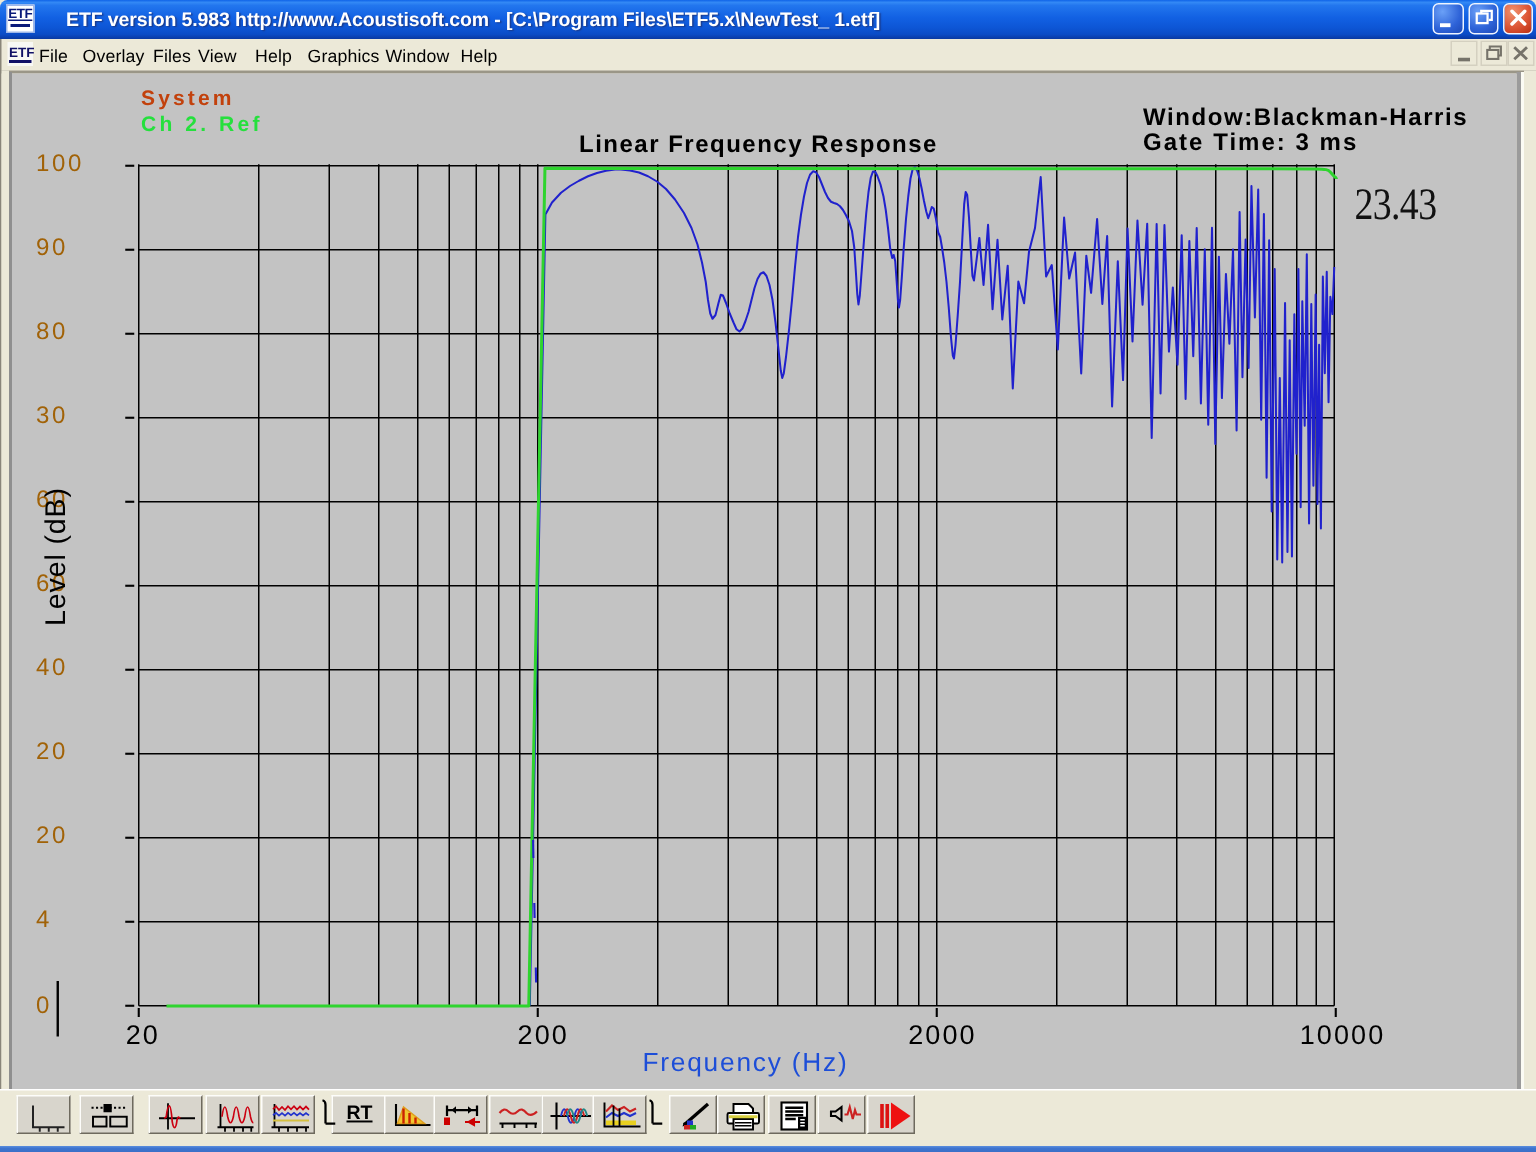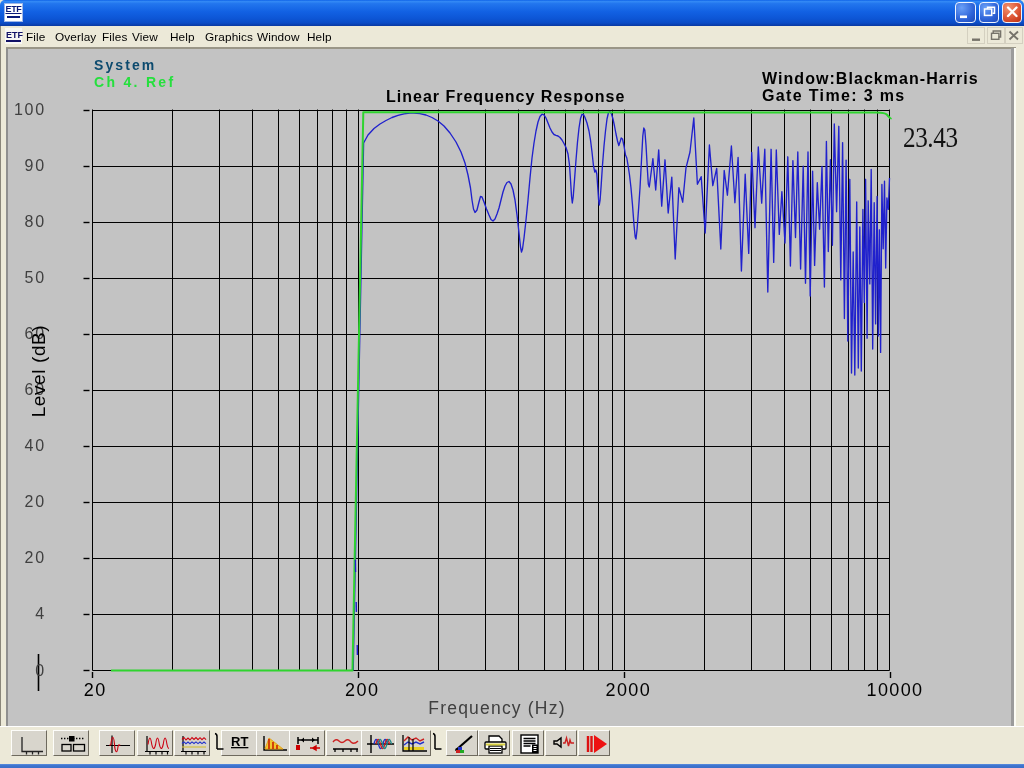--- a/index.html
+++ b/index.html
@@ -24,36 +24,37 @@
 #lborder2{position:absolute;left:1px;top:47px;width:5px;height:679px;background:#ece9d8}
 #lborder3{position:absolute;left:6px;top:48px;width:2px;height:678px;background:#8f8f8f}
 #rborder1{position:absolute;left:1011px;top:48px;width:2.5px;height:678px;background:#9b9b9b}
 #rborder2{position:absolute;left:1013.5px;top:48px;width:2px;height:678px;background:#fbfbf4}
 #rborder3{position:absolute;left:1015.5px;top:47px;width:8.5px;height:679px;background:#ece9d8}
 #toolbar{position:absolute;left:0;top:726px;width:1024px;height:37.5px;background:#ece9d8;border-top:1px solid #fff}
 #bluebar{position:absolute;left:0;top:763.5px;width:1024px;height:4.5px;background:linear-gradient(180deg,#5a8ede,#3e74cf 40%,#3b6fc7)}
 .tbtn{position:absolute;top:2.5px;width:36px;height:26px;background:#d8d5cc;border-top:1.5px solid #fdfdfa;border-left:1.5px solid #fdfdfa;border-right:1.5px solid #6e6a5e;border-bottom:1.5px solid #6e6a5e;}
 .tbtn svg{position:absolute;left:0;top:0}
 
-.ylab{position:absolute;width:42px;text-align:right;right:978px;font:16px "Liberation Sans";letter-spacing:1.8px;color:#404040}
+.ylab{position:absolute;width:42px;text-align:left;right:958px;font:16px "Liberation Sans";letter-spacing:1.8px;color:#a16207}
 .xlab{position:absolute;top:680px;width:94px;text-align:center;font:18px "Liberation Sans";letter-spacing:1.4px;color:#000}
-#sys{position:absolute;left:94px;top:56.5px;font:bold 14px "Liberation Sans";letter-spacing:2.1px;color:#0c4a6e}
+#sys{position:absolute;left:94px;top:56.5px;font:bold 14px "Liberation Sans";letter-spacing:2.1px;color:#c2410c}
 #ch2{position:absolute;left:94px;top:73.5px;font:bold 14px "Liberation Sans";letter-spacing:2.3px;color:#25e03d}
 #ctitle{position:absolute;left:386px;top:88px;font:bold 16px "Liberation Sans";letter-spacing:1.0px;color:#000}
 #wblack{position:absolute;left:762px;top:70px;font:bold 16px "Liberation Sans";letter-spacing:1.05px;color:#000}
 #gate{position:absolute;left:762px;top:87px;font:bold 16px "Liberation Sans";letter-spacing:1.35px;color:#000}
 #num{position:absolute;left:903px;top:119.5px;font:30px "Liberation Serif",serif;letter-spacing:-0.5px;color:#111;transform:scaleX(0.84);transform-origin:left top}
-#freqlab{position:absolute;left:397px;top:697.5px;width:200px;text-align:center;font:17.5px "Liberation Sans";letter-spacing:1.2px;color:#404040}
+#freqlab{position:absolute;left:397px;top:697.5px;width:200px;text-align:center;font:17.5px "Liberation Sans";letter-spacing:1.2px;color:#1d4ed8}
 #levellab{position:absolute;left:-8px;top:360px;width:93px;text-align:center;font:19px "Liberation Sans";letter-spacing:0.6px;color:#000;transform:rotate(-90deg)}
 </style></head><body>
 <div id="titlebar">
  <div class="ticon">
       <div>ETF</div>
       <div class="bar"></div>
     </div>
+ <div id="ttext">ETF version 5.983 http://www.Acoustisoft.com - [C:\Program Files\ETF5.x\NewTest_ 1.etf]</div>
  <div class="wbtn min">
       <svg width="20" height="20">
         <rect x="4" y="12.5" width="7" height="2.6" fill="#fff"></rect>
       </svg>
     </div>
  <div class="wbtn max">
       <svg width="20" height="20">
         <path d="M7.5 6 v-1.8 h7 v6 h-2" fill="none" stroke="#fff" stroke-width="1.5"></path>
         <rect x="4.5" y="6" width="7.2" height="6.4" fill="none" stroke="#fff" stroke-width="1.5"></rect>
       </svg>
@@ -160,34 +161,34 @@
  <path d="M 111 670.6 L 352.5 670.6 L 363.3 112.2 L 877 112.6 C 884 112.6 885.5 113.2 887 114.8 C 889 117 890.3 119 891.5 118.2" fill="none" stroke="#2fd42f" stroke-width="2" stroke-linejoin="round"></path>
  <g stroke="#2021cd" stroke-width="1.4">
   <line x1="355.4" y1="560" x2="355.6" y2="572"></line>
   <line x1="356.2" y1="602" x2="356.4" y2="612"></line>
   <line x1="357.2" y1="645" x2="357.4" y2="655"></line>
  </g>
 </svg>
 <div class="ylab" style="top:100.5px">100</div>
 <div class="ylab" style="top:156.6px">90</div>
 <div class="ylab" style="top:212.7px">80</div>
-<div class="ylab" style="top:268.8px">50</div>
+<div class="ylab" style="top:268.8px">30</div>
 <div class="ylab" style="top:324.9px">60</div>
 <div class="ylab" style="top:381.0px">60</div>
 <div class="ylab" style="top:437.1px">40</div>
 <div class="ylab" style="top:493.2px">20</div>
 <div class="ylab" style="top:549.3px">20</div>
 <div class="ylab" style="top:605.4px">4</div>
 <div class="ylab" style="top:661.5px">0</div>
 <div class="xlab" style="left:48.2px">20</div>
 <div class="xlab" style="left:315.2px">200</div>
 <div class="xlab" style="left:581.3px">2000</div>
 <div class="xlab" style="left:848.0px">10000</div>
 <div id="sys">System</div>
-<div id="ch2">Ch 4. Ref</div>
+<div id="ch2">Ch 2. Ref</div>
 <div id="ctitle">Linear Frequency Response</div>
 <div id="wblack">Window:Blackman-Harris</div>
 <div id="gate">Gate Time: 3 ms</div>
 <div id="num">23.43</div>
 <div id="freqlab">Frequency (Hz)</div>
 <div id="levellab">Level (dB)</div>
 <div id="toolbar">
     <div class="tbtn" style="left:11px;width:36px">
       <svg width="36" height="26" viewBox="0 0 36 26">
         <path d="M10 6 V20.5 H31 M14.5 20.5v3 M20.5 20.5v3 M26.5 20.5v3" stroke="#222" stroke-width="1.3" fill="none"></path>

